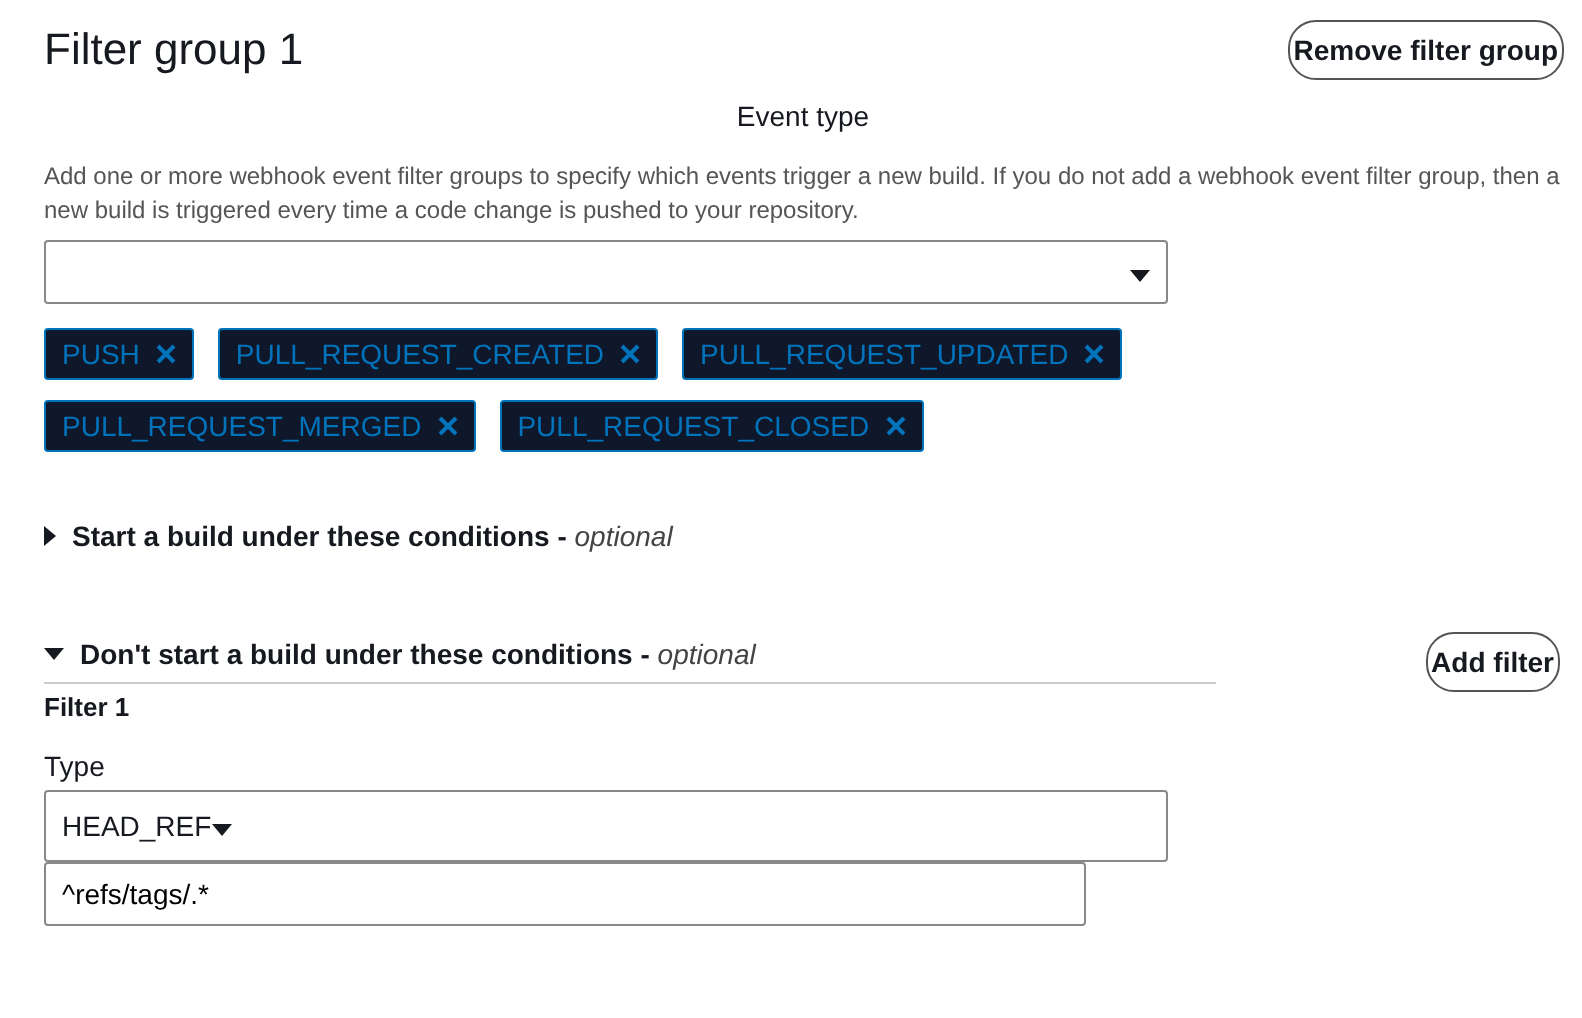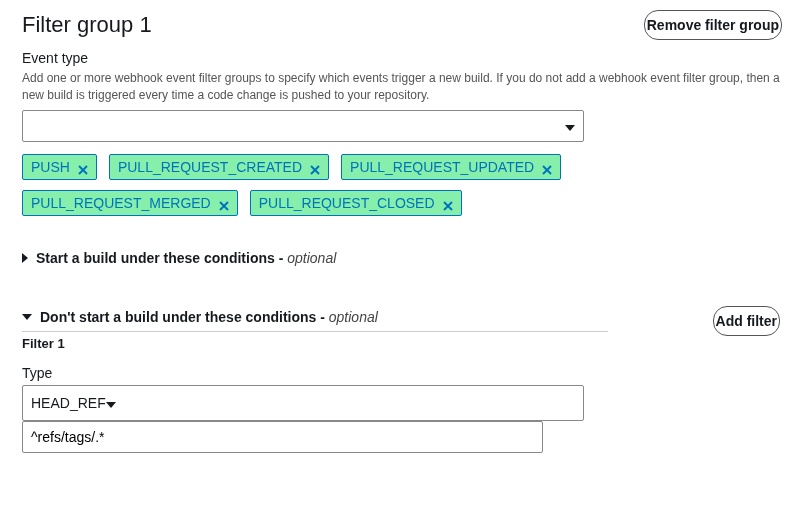--- a/index.html
+++ b/index.html
@@ -30,21 +30,22 @@
     font-size: 14px;
     font-weight: 700;
     color: #16191f;
     cursor: pointer;
     border-radius: 14px;
     margin-left: 39px;
   }
   .section-label {
     font-weight: 400;
     font-size: 14px;
-    margin-bottom: 4px;
+    margin-bottom: 14px;
+    text-align: center;
   }
   .help-text {
     font-size: 12px;
     color: #555;
     line-height: 1.4;
     margin-bottom: 6px;
     width: 760px;
   }
   .combo {
     position: relative;
@@ -73,24 +74,24 @@
   }
   .chips {
     margin-top: 12px;
     width: 562px;
     display: flex;
     flex-wrap: wrap;
     gap: 10px 12px;
   }
   .chip {
     display: inline-flex;
-    align-items: flex-end;
+    align-items: center;
     border: 1px solid #0073bb;
     color: #0073bb;
-    background: #86efac;
+    background: #0f172a;
     border-radius: 2px;
     padding: 4px 8px;
     font-size: 14px;
     gap: 8px;
   }
   .chip .x {
     cursor: pointer;
     display: inline-flex;
     align-items: center;
   }

